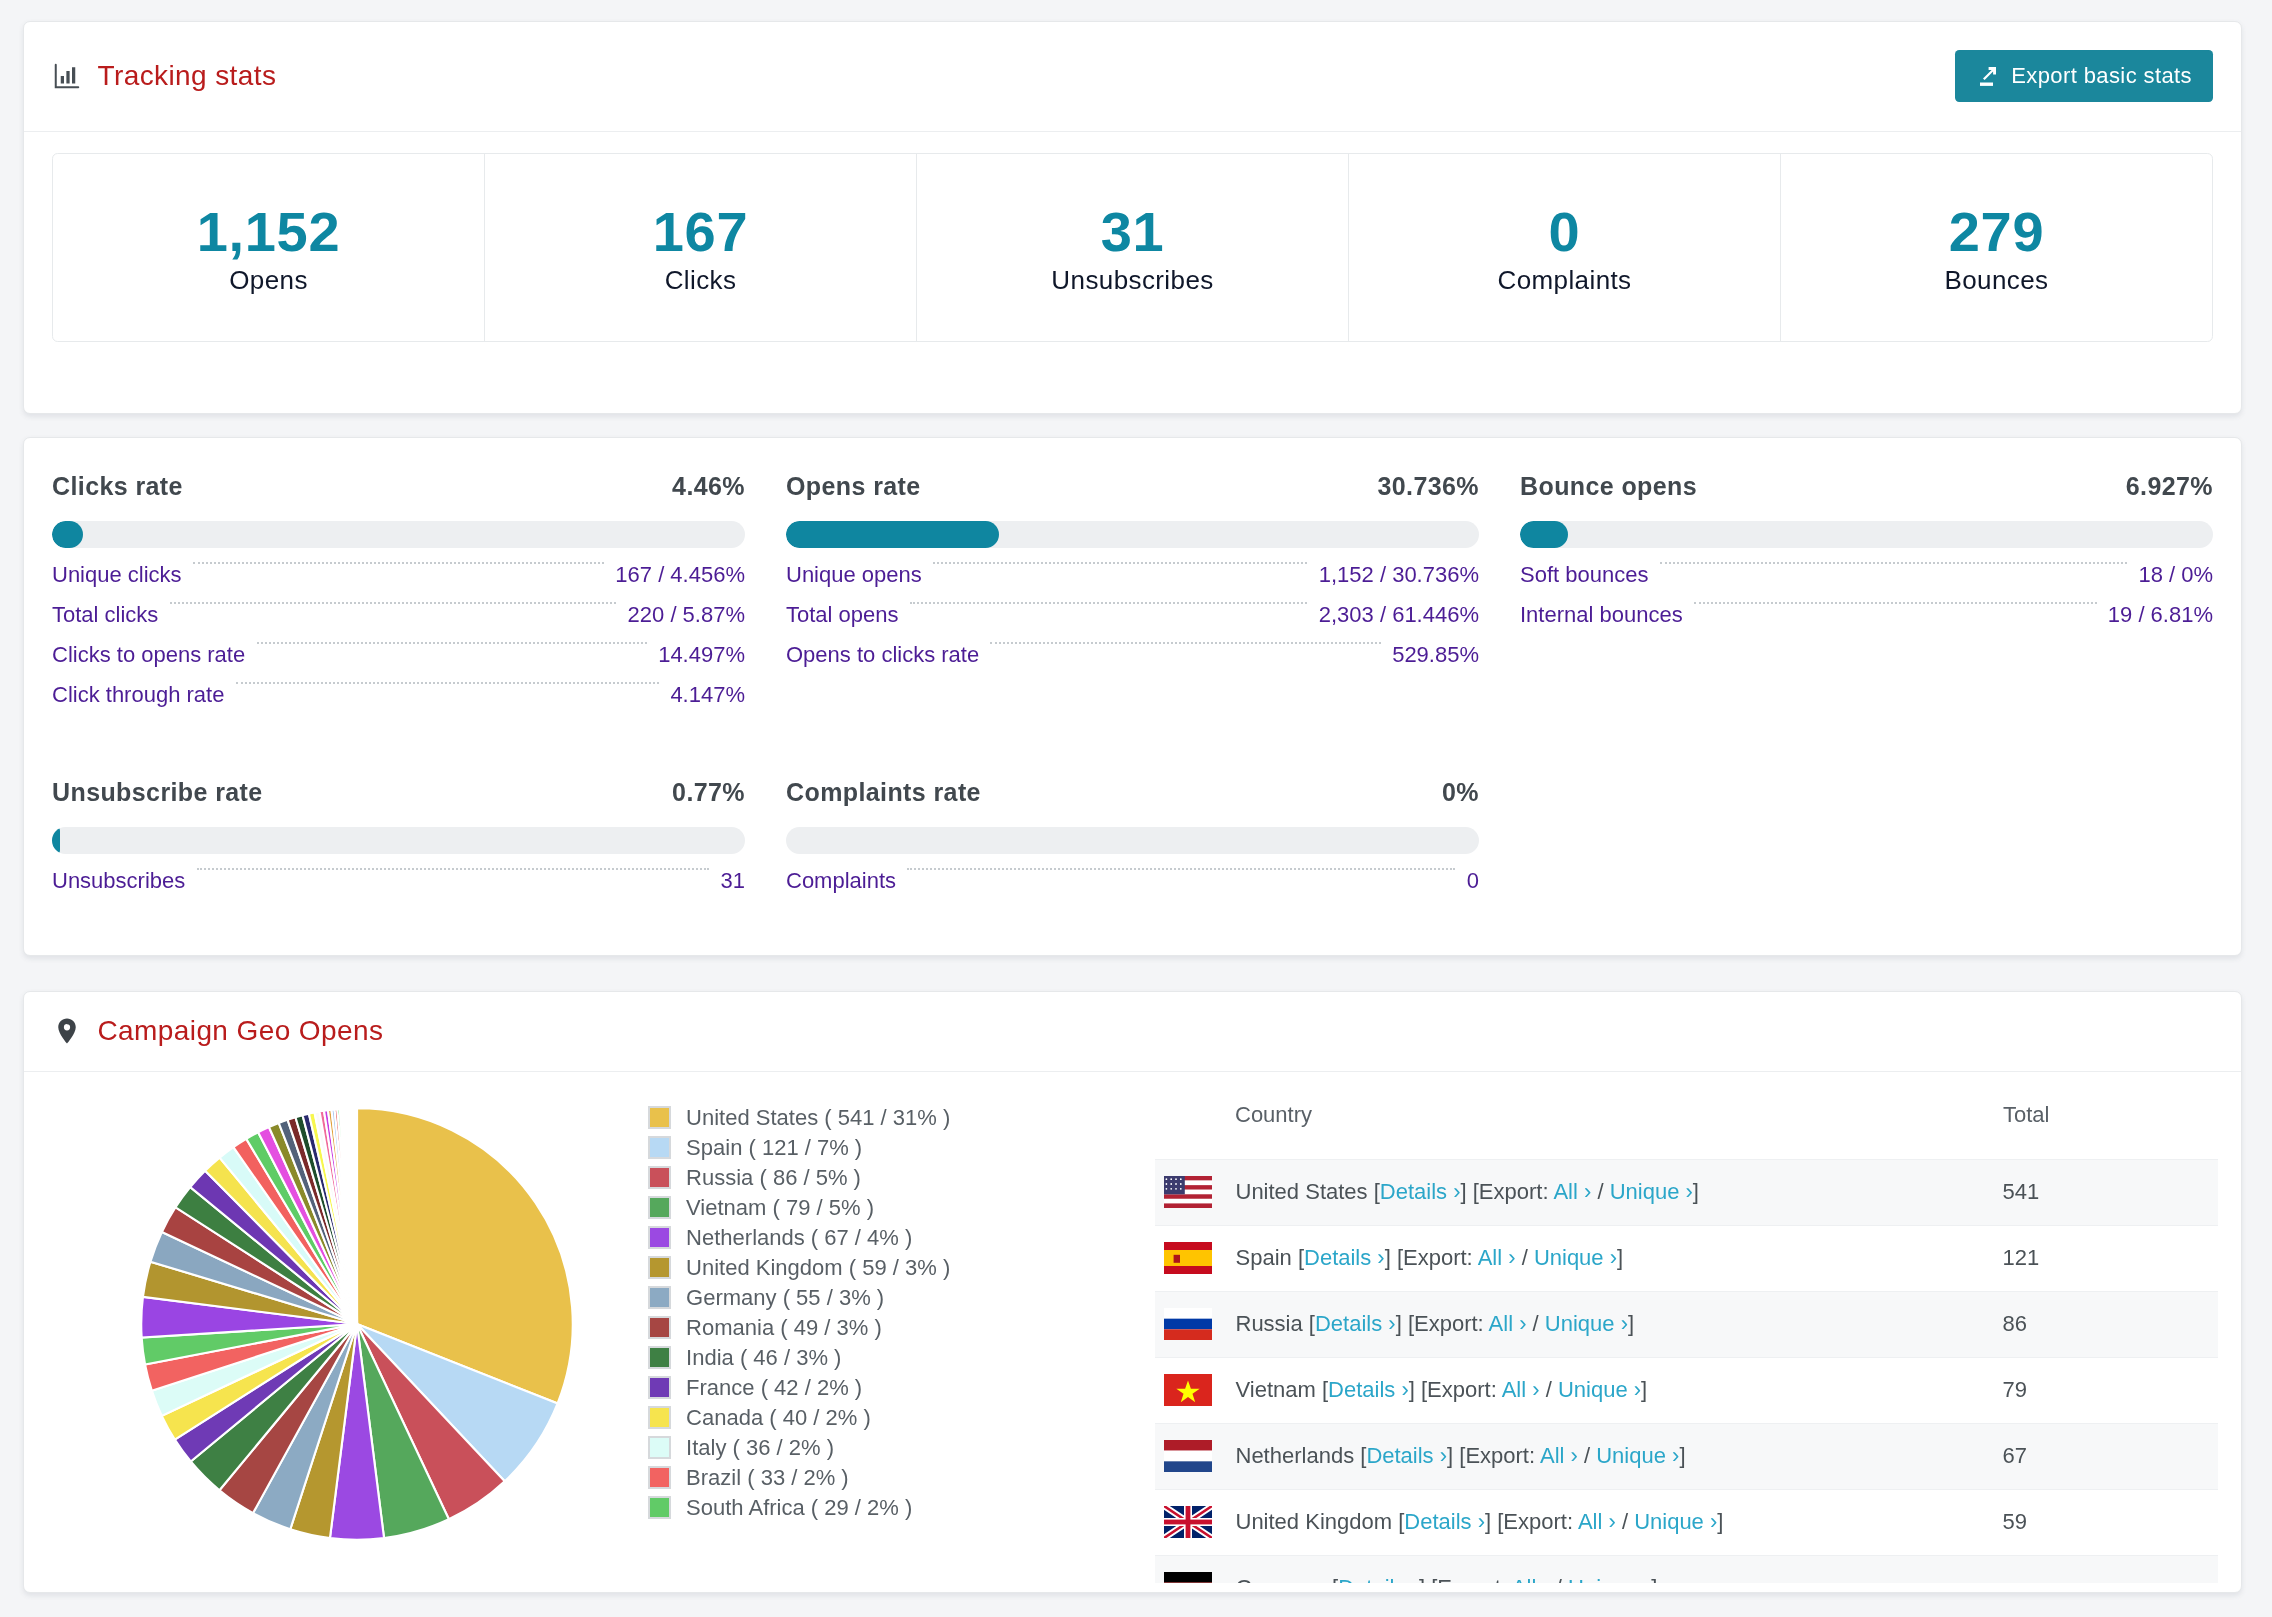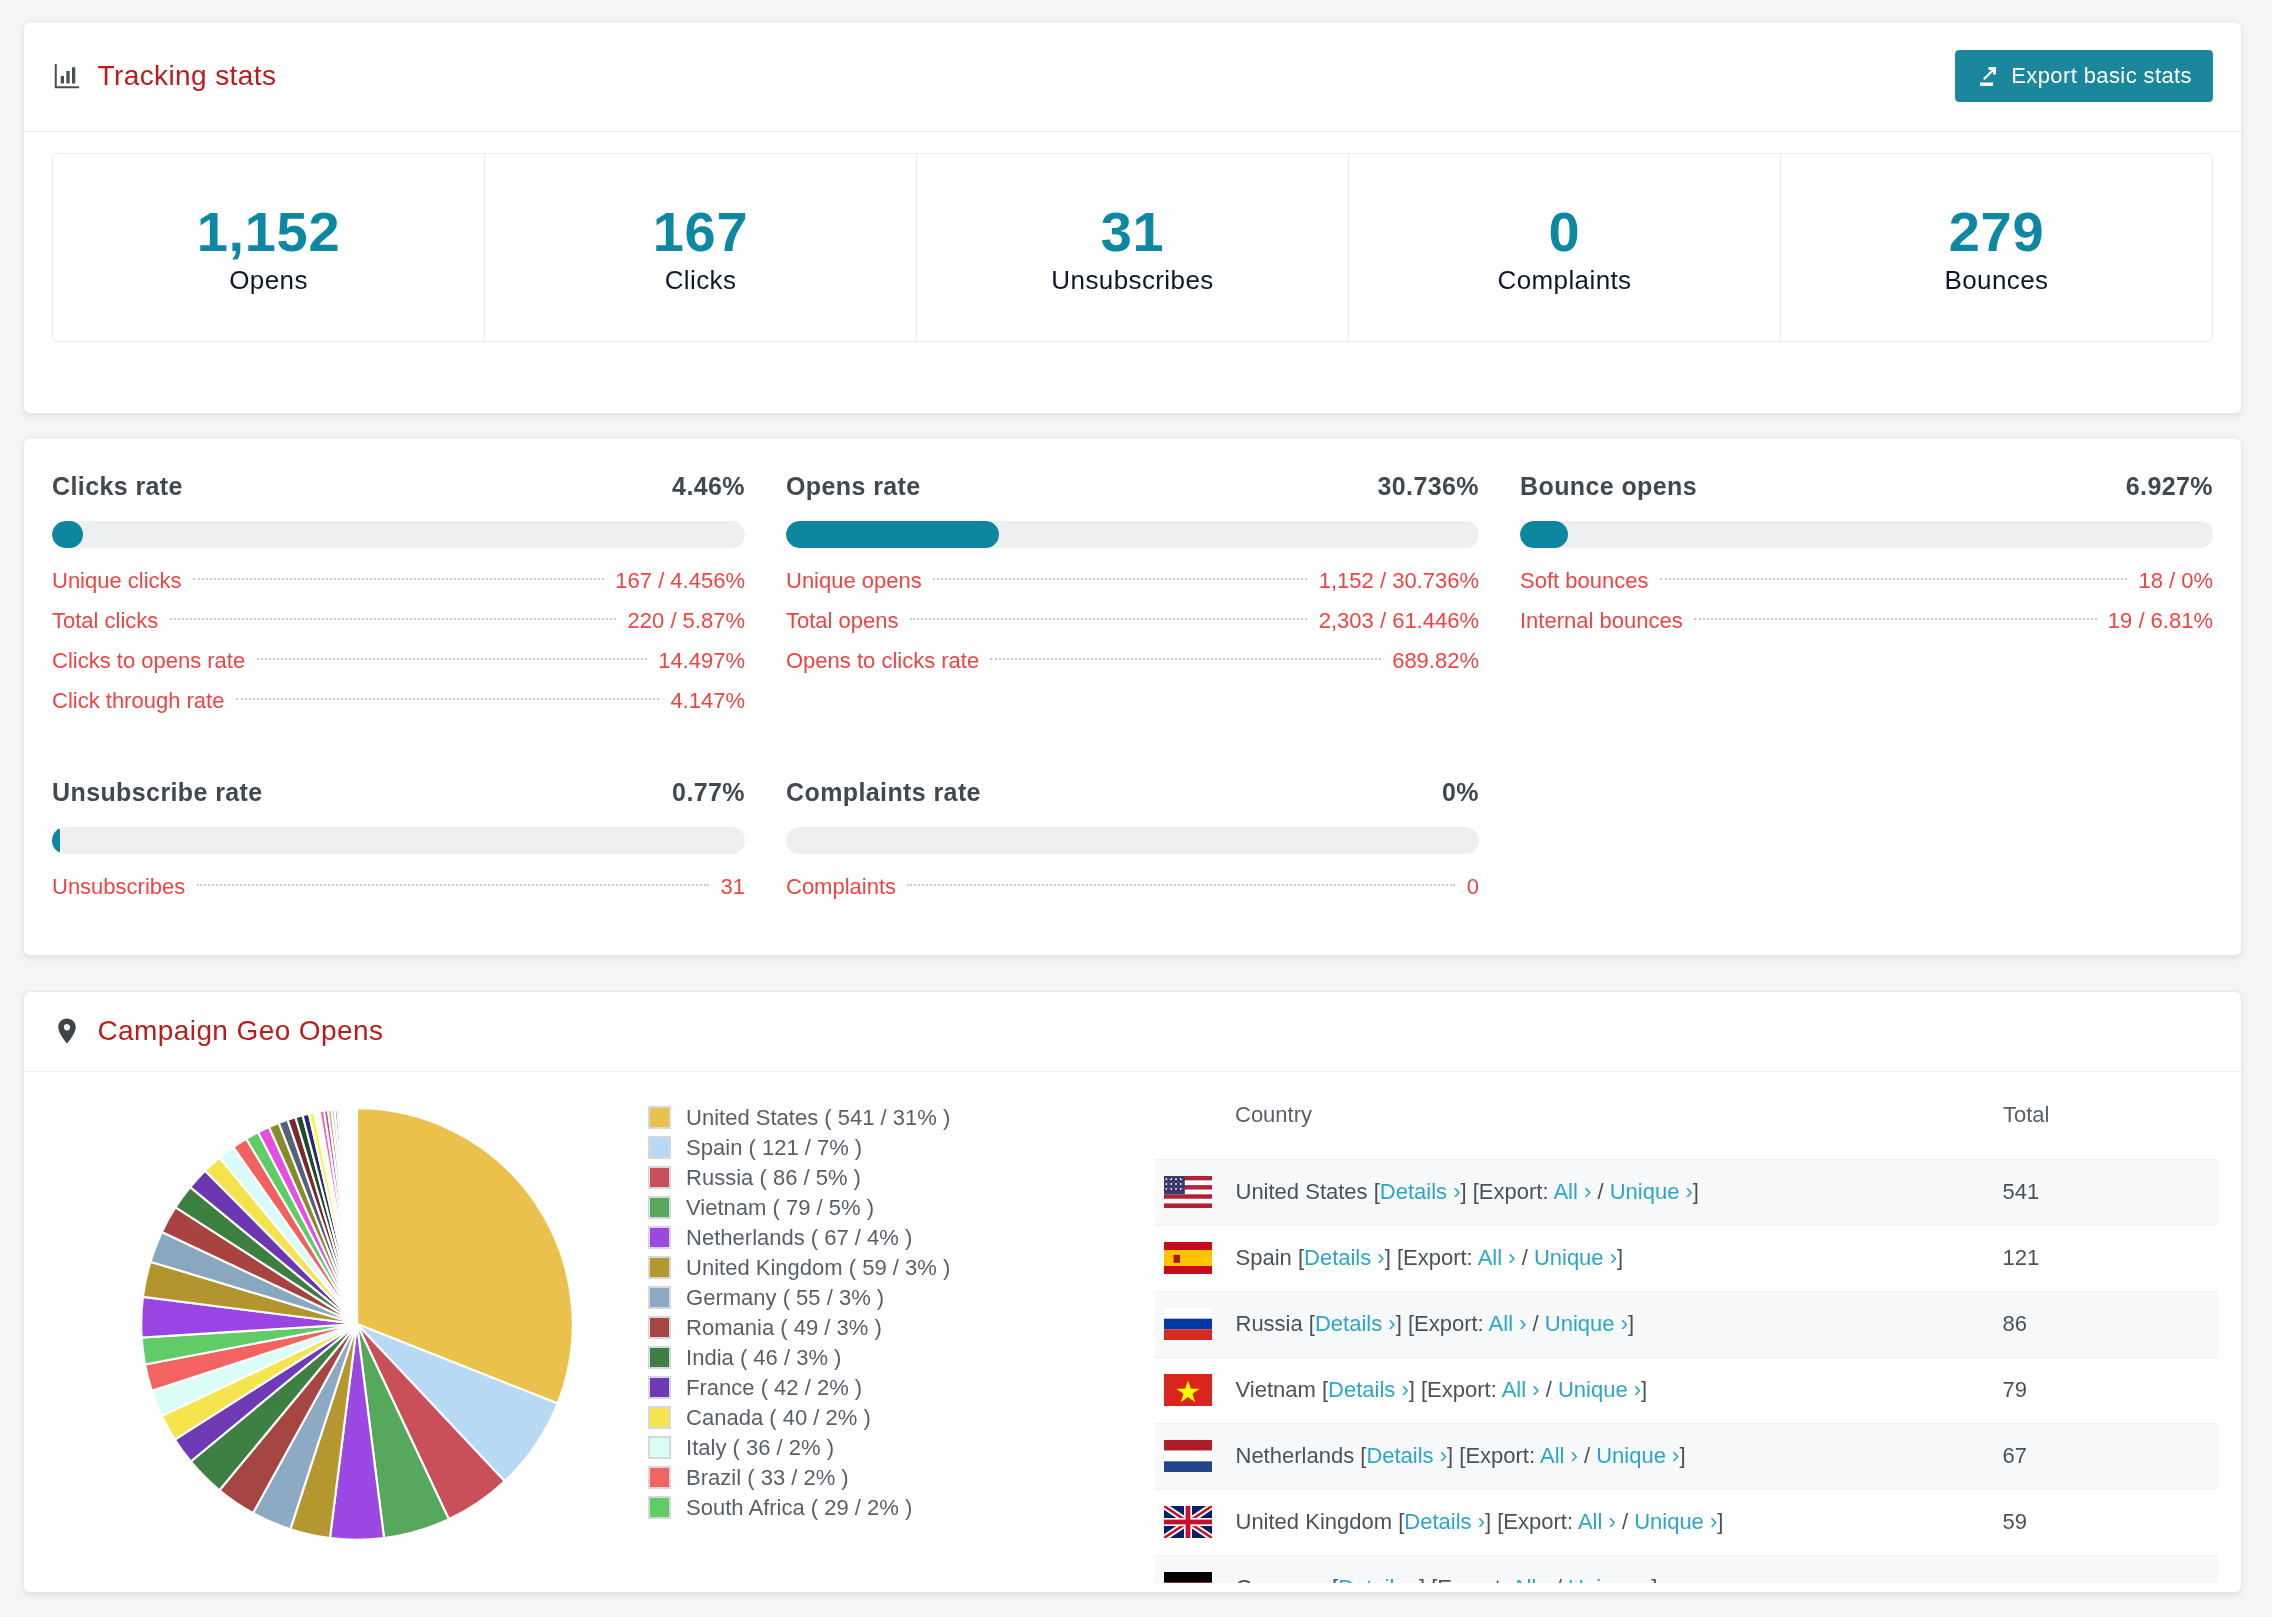--- a/index.html
+++ b/index.html
@@ -70,21 +70,21 @@
   }
   .rate-title-row { display:flex; justify-content:space-between; align-items:baseline; }
   .rate-title, .rate-pct { font-size:25px; font-weight:bold; color:#41484e; letter-spacing:0.4px; }
   .rate-bar {
     margin-top:20px;
     height:27px; background:#edeff1; border-radius:13.4px;
     position:relative; overflow:hidden;
   }
   .rate-fill { position:absolute; left:0; top:0; bottom:0; background:#0f86a0; border-radius:13.4px; }
   .rate-rows { margin-top:14px; }
-  .rate-row { display:flex; align-items:center; height:40px; font-size:22px; color:#ef4444; }
+  .rate-row { display:flex; align-items:flex-start; height:40px; font-size:22px; color:#4c1d95; }
   .rate-row .leader { flex:1; border-bottom:2.1px dotted #c6cbcf; margin:0 11.3px 5px; }
   .rate-row .lbl, .rate-row .val { white-space:nowrap; padding-bottom:1.4px; }
 
   
   .geo-content { position:relative; height:535px; }
   #pie-svg { position:absolute; left:113px; top:32px; width:440px; height:440px; }
   .legend { position:absolute; left:624px; top:31px; list-style:none; }
   .legend li { display:flex; align-items:center; height:30px; font-size:22px; color:#585f65; }
   .legend .swatch {
     width:22.6px; height:22.6px; margin-right:15.5px;
@@ -200,21 +200,21 @@
             <span class="val">1,152 / 30.736%</span>
           </div>
           <div class="rate-row">
             <span class="lbl">Total opens</span>
             <span class="leader"></span>
             <span class="val">2,303 / 61.446%</span>
           </div>
           <div class="rate-row">
             <span class="lbl">Opens to clicks rate</span>
             <span class="leader"></span>
-            <span class="val">689.82%</span>
+            <span class="val">529.85%</span>
           </div>
         </div>
       </div>
       <div class="rate-section">
         <div class="rate-title-row">
           <div class="rate-title">Bounce opens</div>
           <div class="rate-pct">6.927%</div>
         </div>
         <div class="rate-bar">
           <div class="rate-fill" style="width: max(6.927%, 7.8px);"></div>

